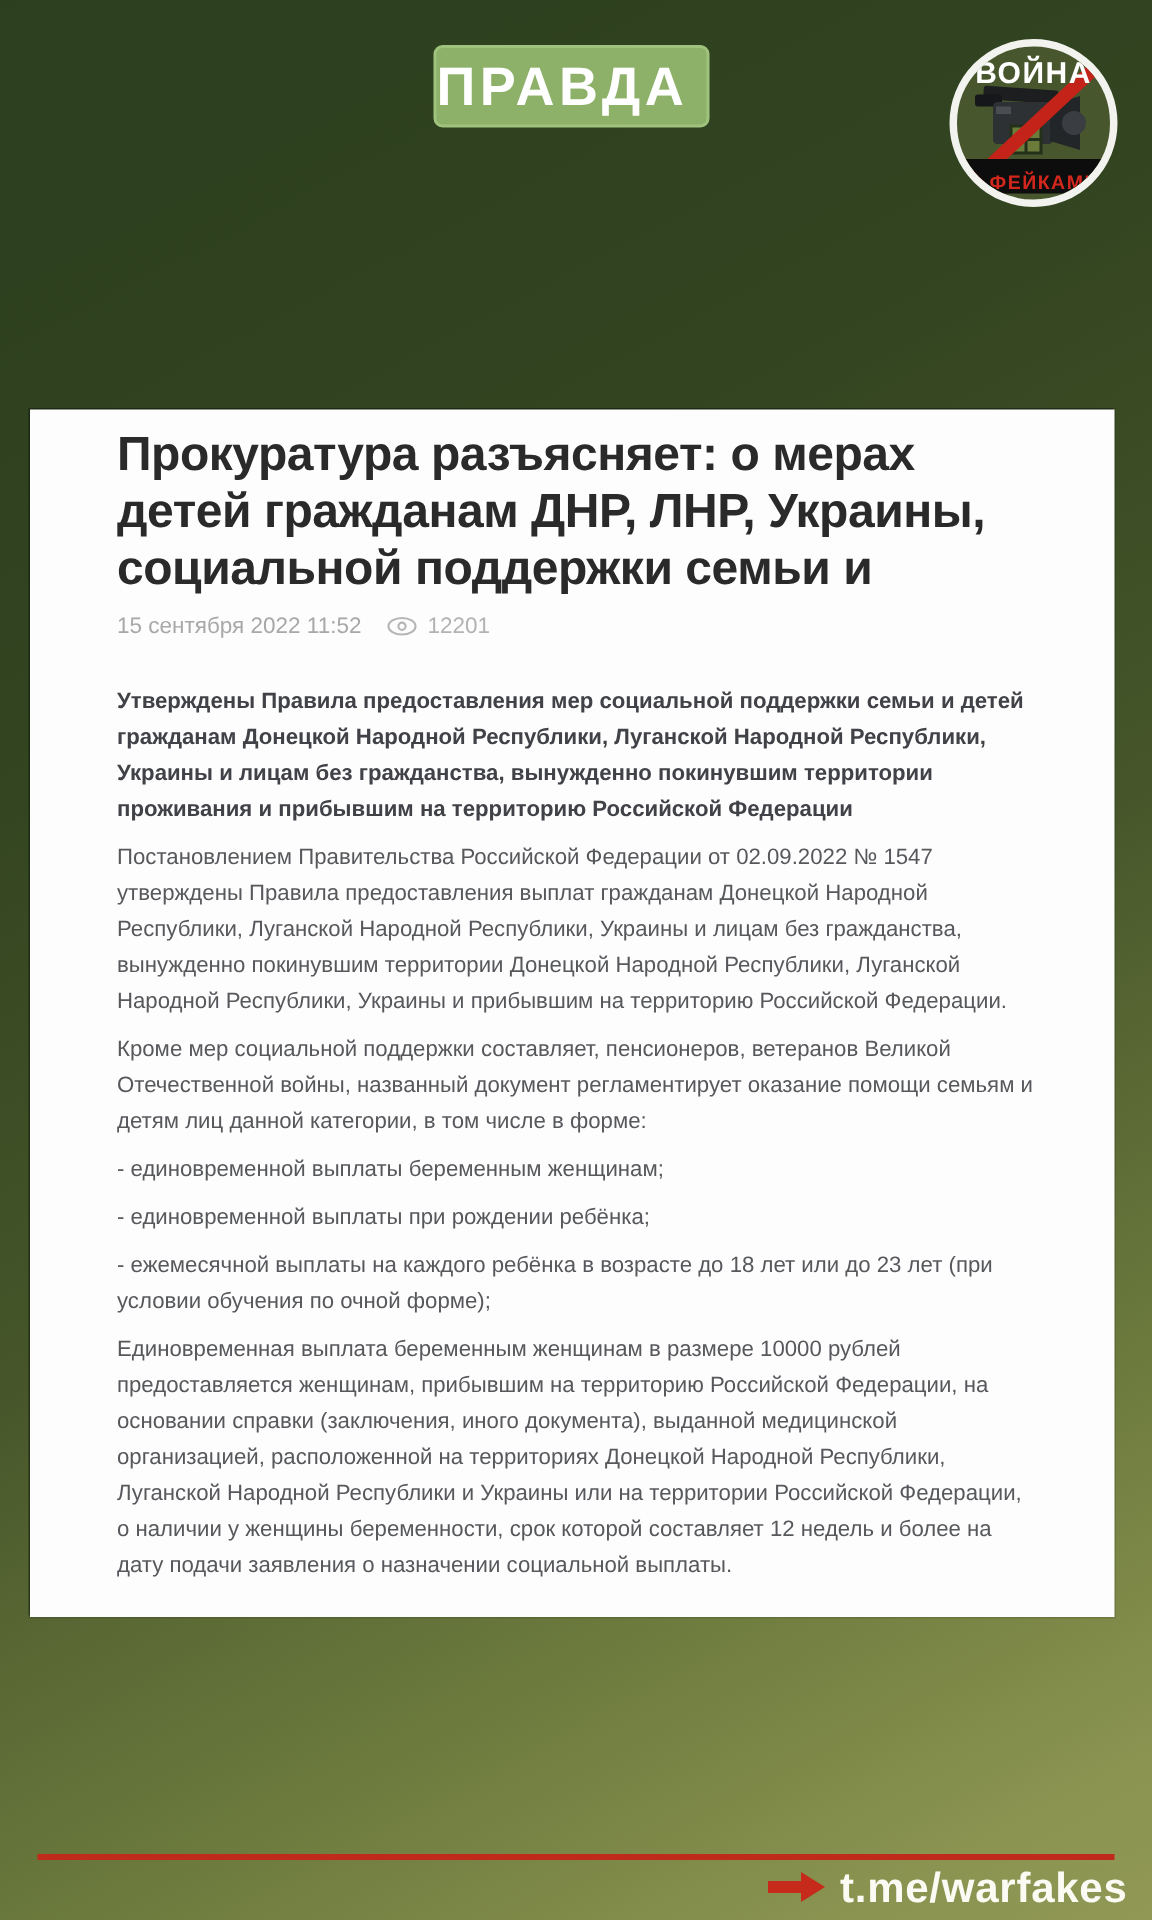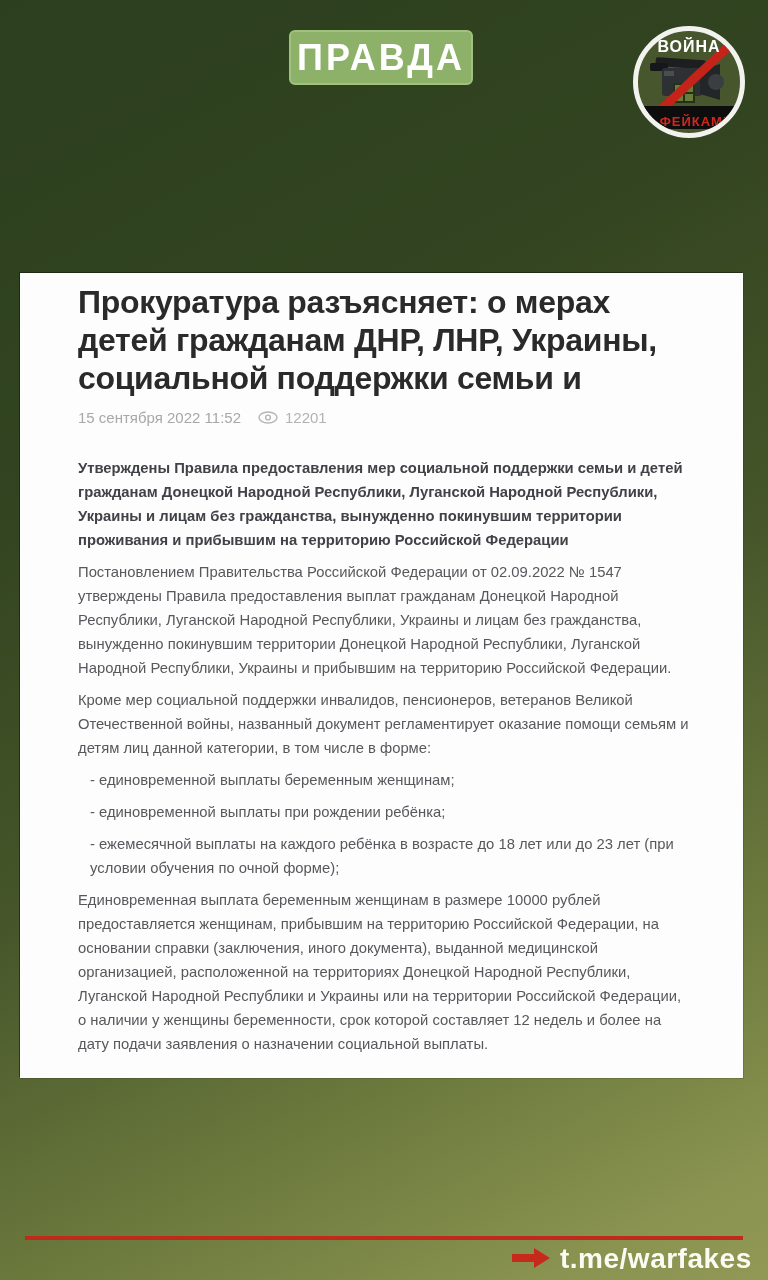--- a/index.html
+++ b/index.html
@@ -5,31 +5,31 @@
   html,body{margin:0;padding:0;background:#1b2413;}
   .page{
     position:relative;width:768px;height:1280px;overflow:hidden;
     background:linear-gradient(152deg,#2c3f1f 0%,#324420 30%,#46562a 55%,#6d7b3e 78%,#8a9350 93%,#919855 100%);
     font-family:"Liberation Sans",sans-serif;
   }
   
   .pravda-badge{
     position:absolute;left:289px;top:30px;width:184px;height:55px;
     background:#8db168;border:2px solid #9fc37c;border-radius:6px;
-    box-sizing:border-box;display:flex;align-items:center;justify-content:center;
+    box-sizing:border-box;display:flex;align-items:center;
     color:#ffffff;font-weight:bold;font-size:36px;letter-spacing:3px;
   }
   
   .logo{
     position:absolute;left:633px;top:26px;width:112px;height:112px;border-radius:50%;
     background:#47562c;border:5px solid #f2f2ee;box-sizing:border-box;overflow:hidden;
   }
   .logo-top{
     position:absolute;top:7px;left:0;right:0;text-align:center;z-index:4;
-    color:#ffffff;font-weight:bold;font-size:16px;letter-spacing:1px;
+    color:#ffffff;font-weight:bold;font-size:20px;letter-spacing:1px;
   }
   .logo-cam{position:absolute;left:12px;top:24px;z-index:1;}
   .logo-slash{
     position:absolute;left:-8px;top:47px;width:120px;height:9px;background:#c32318;
     transform:rotate(-43deg);z-index:2;
   }
   .logo-band{
     position:absolute;left:0;right:0;bottom:4px;height:23px;background:#0d0d0d;z-index:3;
     display:flex;align-items:flex-end;justify-content:center;
     color:#d2271d;font-weight:bold;font-size:13px;letter-spacing:1px;
@@ -41,21 +41,21 @@
     box-shadow:-1px -1px 0 rgba(20,28,12,.55), 0 0 0 1px rgba(20,28,12,.15);
   }
   .title{margin:0;color:#2a2a2a;font-size:32px;line-height:38px;font-weight:bold;letter-spacing:-.3px;}
   .title span{display:block;}
   .meta{margin-top:12px;display:flex;align-items:center;gap:7px;color:#a8a8a8;font-size:15px;}
   .meta .views{color:#b3b3b3;}
   .eye{display:inline-block;margin-left:10px;}
   .body-text{color:#57585c;font-size:14.8px;line-height:24px;}
   .lead{margin:30px 0 8px 0;font-weight:bold;color:#414247;}
   .para{margin:0 0 8px 0;}
-  .listline{margin:0 0 8px 12px;}
+  .listline{margin:0 0 8px 0;}
   
   .footer-line{position:absolute;left:25px;top:1236px;width:718px;height:4px;background:#bf2a1b;}
   .footer-arrow{position:absolute;left:512px;top:1248px;}
   .footer-link{
     position:absolute;left:560px;top:1243px;color:#fbfbf4;font-weight:bold;font-size:28px;
     letter-spacing:.5px;text-decoration:none;
   }
 </style>
 </head>
 <body>
@@ -97,21 +97,21 @@
       <svg class="eye" width="20" height="13" viewBox="0 0 20 13">
         <ellipse cx="10" cy="6.5" rx="9" ry="5.5" fill="none" stroke="#b5b5b5" stroke-width="1.4"></ellipse>
         <circle cx="10" cy="6.5" r="2.4" fill="none" stroke="#b5b5b5" stroke-width="1.4"></circle>
       </svg>
       <span class="views">12201</span>
     </div>
 
     <div class="body-text">
       <p class="lead">Утверждены Правила предоставления мер социальной поддержки семьи и детей гражданам Донецкой Народной Республики, Луганской Народной Республики, Украины и лицам без гражданства, вынужденно покинувшим территории проживания и прибывшим на территорию Российской Федерации</p>
       <p class="para">Постановлением Правительства Российской Федерации от 02.09.2022 № 1547 утверждены Правила предоставления выплат гражданам Донецкой Народной Республики, Луганской Народной Республики, Украины и лицам без гражданства, вынужденно покинувшим территории Донецкой Народной Республики, Луганской Народной Республики, Украины и прибывшим на территорию Российской Федерации.</p>
-      <p class="para">Кроме мер социальной поддержки инвалидов, пенсионеров, ветеранов Великой Отечественной войны, названный документ регламентирует оказание помощи семьям и детям лиц данной категории, в том числе в форме:</p>
+      <p class="para">Кроме мер социальной поддержки составляет, пенсионеров, ветеранов Великой Отечественной войны, названный документ регламентирует оказание помощи семьям и детям лиц данной категории, в том числе в форме:</p>
       <p class="listline">- единовременной выплаты беременным женщинам;</p>
       <p class="listline">- единовременной выплаты при рождении ребёнка;</p>
       <p class="listline">- ежемесячной выплаты на каждого ребёнка в возрасте до 18 лет или до 23 лет (при условии обучения по очной форме);</p>
       <p class="para">Единовременная выплата беременным женщинам в размере 10000 рублей предоставляется женщинам, прибывшим на территорию Российской Федерации, на основании справки (заключения, иного документа), выданной медицинской организацией, расположенной на территориях Донецкой Народной Республики, Луганской Народной Республики и Украины или на территории Российской Федерации, о наличии у женщины беременности, срок которой составляет 12 недель и более на дату подачи заявления о назначении социальной выплаты.</p>
     </div>
   </div>
 
   <div class="footer-line"></div>
   <svg class="footer-arrow" width="38" height="20" viewBox="0 0 38 20">
     <polygon points="0,6 22,6 22,0 38,10 22,20 22,14 0,14" fill="#c52a1a"></polygon>

